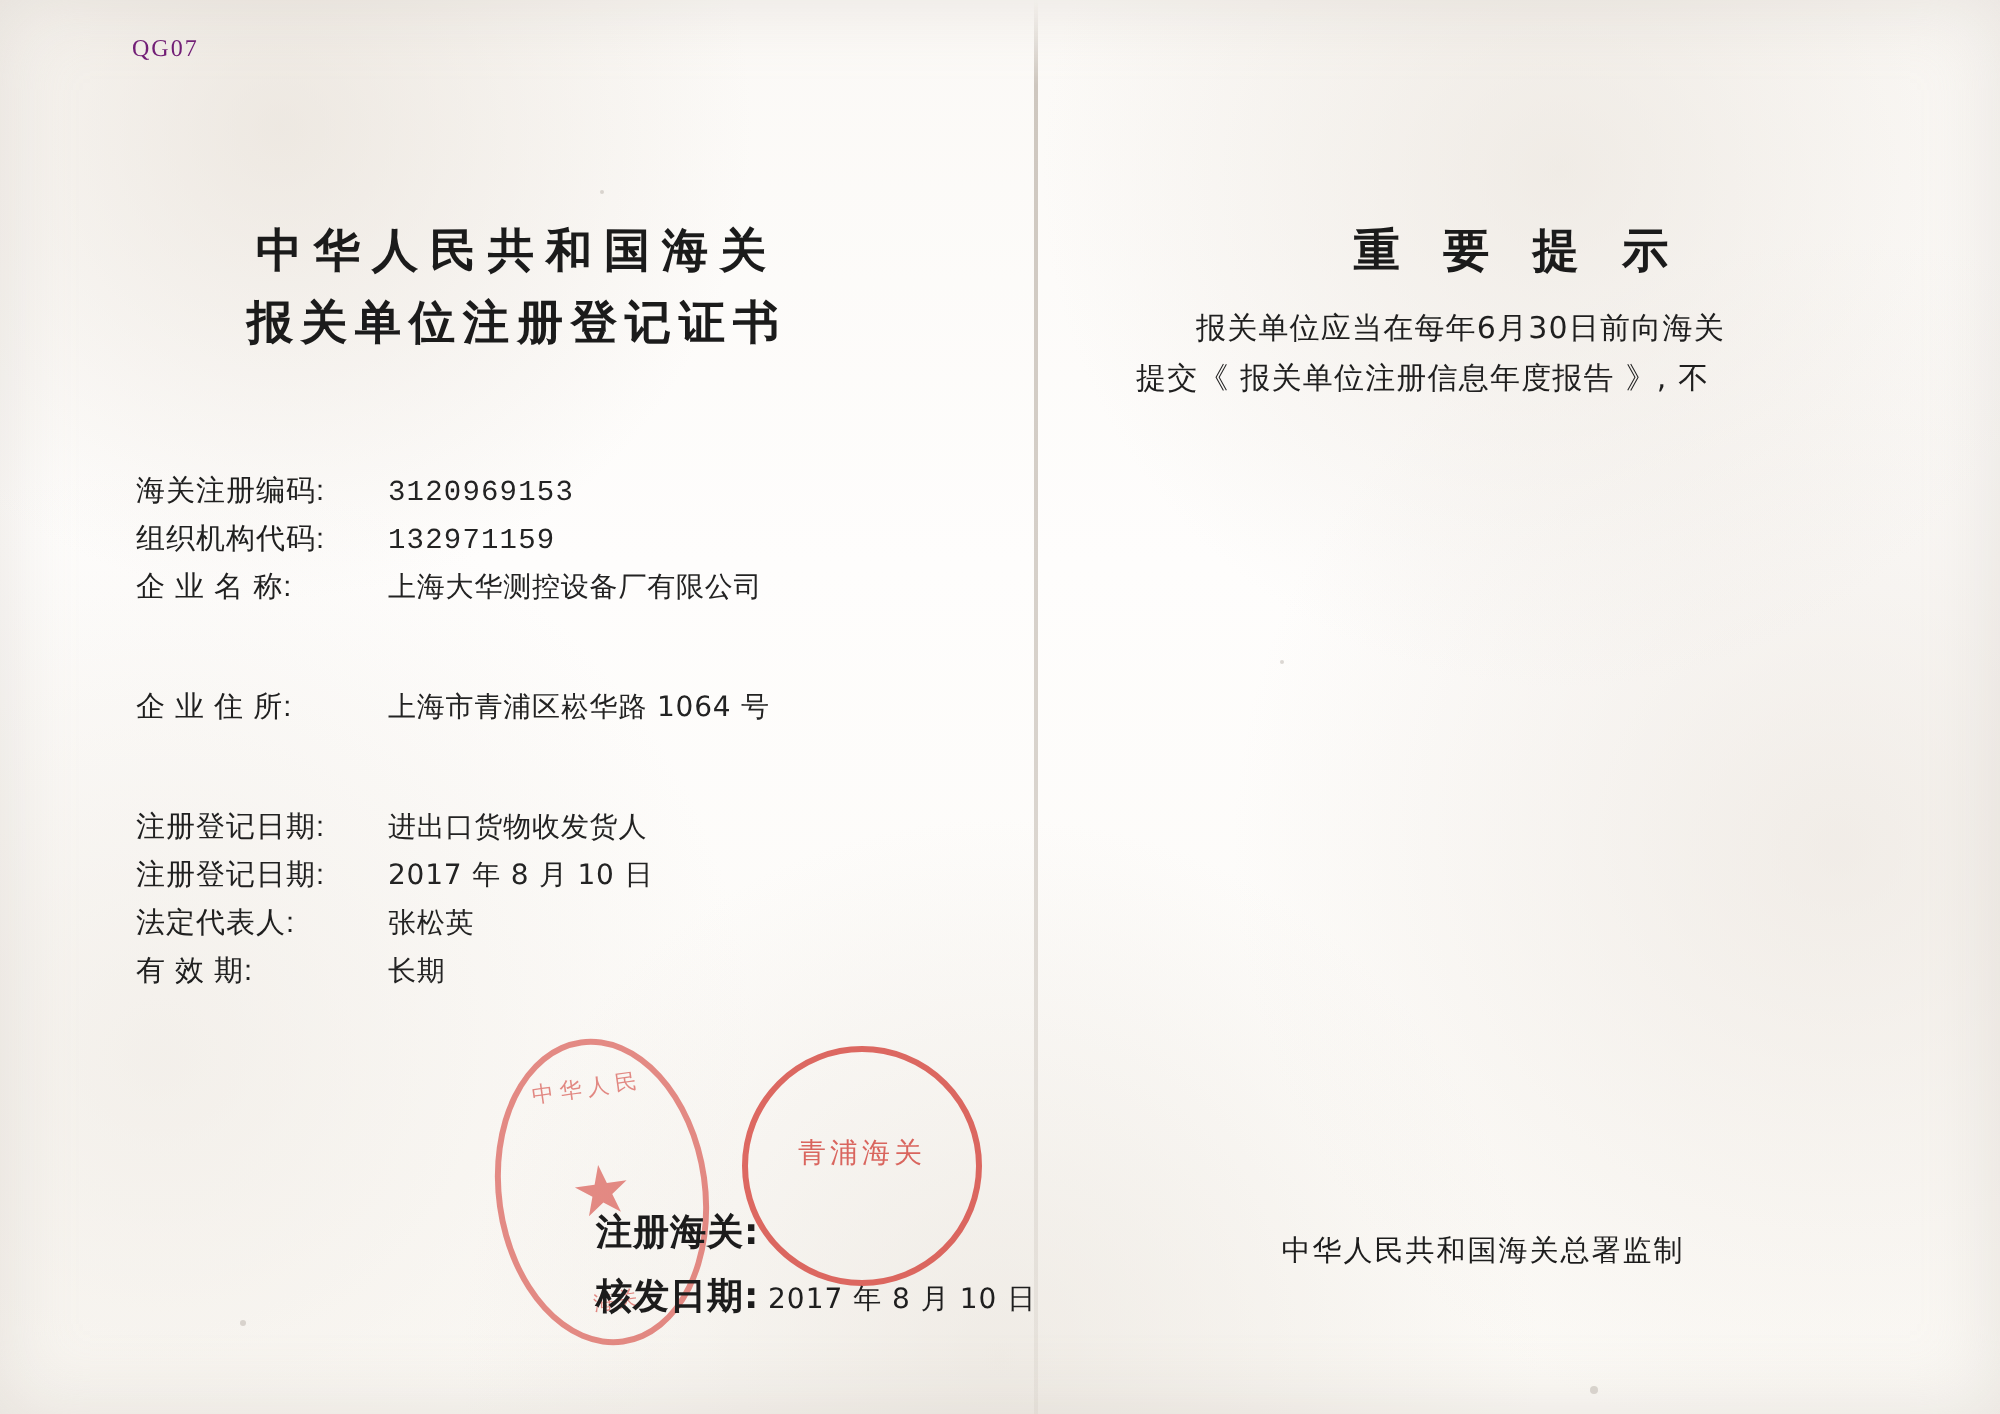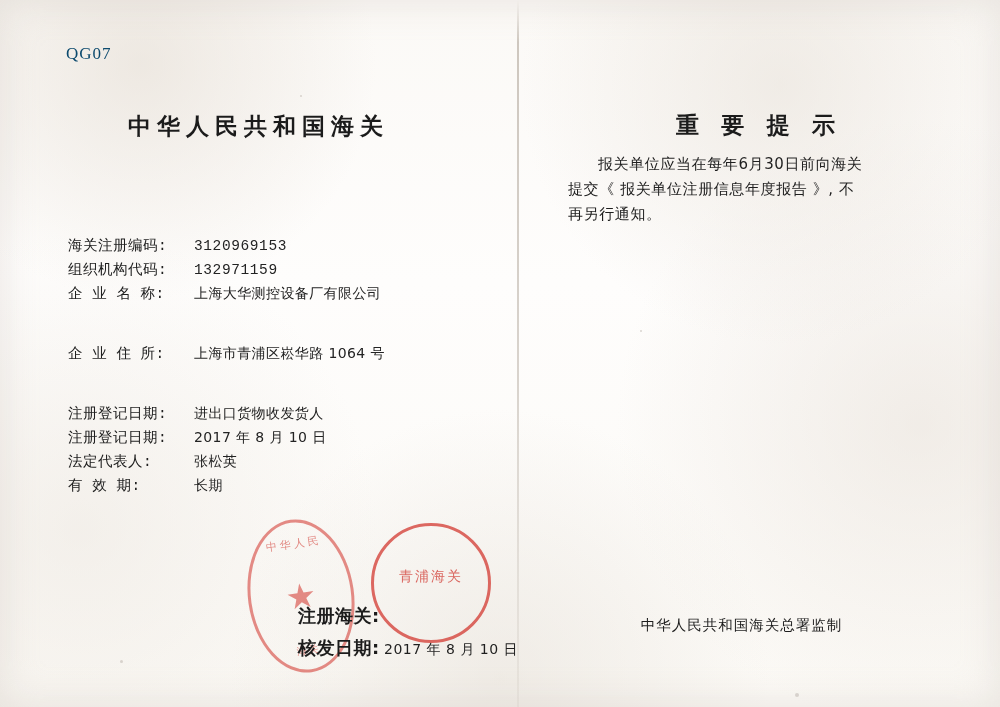--- a/index.html
+++ b/index.html
@@ -47,25 +47,25 @@
     left: 517px;
     width: 2px;
     height: 707px;
     background: linear-gradient(180deg, rgba(205,198,190,0.0) 0%, rgba(198,190,181,0.85) 6%, rgba(205,198,190,0.75) 55%, rgba(200,193,184,0.2) 100%);
     pointer-events: none;
   }
 
   .corner-code {
     position: absolute;
     left: 66px;
-    top: 44px;
+    top: 17px;
     font-family: "Liberation Serif", serif;
-    font-size: 17px;
+    font-size: 12px;
     letter-spacing: 1px;
-    color: #0c4a6e;
+    color: #701a75;
   }
 
   
   .left-page {
     position: absolute;
     left: 0;
     top: 0;
     width: 517px;
     height: 707px;
   }
@@ -95,21 +95,21 @@
     width: 430px;
   }
   .field-row {
     display: flex;
     align-items: baseline;
     margin-bottom: 5px;
   }
   .field-label {
     width: 126px;
     flex: 0 0 126px;
-    font-family: Liberation Mono, monospace;
+    font-family: Liberation Sans, sans-serif;
     font-size: 14.5px;
     color: #202020;
     letter-spacing: 0.5px;
     white-space: nowrap;
   }
   .field-value {
     font-family: "DejaVu Sans", sans-serif;
     font-size: 14px;
     color: #232323;
     letter-spacing: 0.4px;
@@ -223,21 +223,21 @@
     top: 0;
     width: 481px;
     height: 707px;
   }
   .notice-title {
     position: absolute;
     left: 0;
     top: 110px;
     width: 481px;
     text-align: center;
-    font-family: Liberation Sans, sans-serif;
+    font-family: Liberation Serif, serif;
     font-size: 23px;
     font-weight: bold;
     letter-spacing: 8px;
     color: #1b1b1b;
   }
   .notice-body {
     position: absolute;
     left: 49px;
     top: 152px;
     width: 396px;
@@ -281,20 +281,21 @@
   <div class="speck" style="left:795px; top:693px; width:4px; height:4px;"></div>
   <div class="speck" style="left:640px; top:330px; width:2px; height:2px;"></div>
   <div class="speck" style="left:300px; top:95px; width:2px; height:2px;"></div>
 
   <div class="corner-code">QG07</div>
 
   <div class="left-page">
 
     <div class="title-block">
       <div class="title-line">中华人民共和国海关</div>
+      <div class="title-line second">报关单位注册登记证书</div>
     </div>
 
     <div class="fields">
 
       <div class="field-row">
         <div class="field-label">海关注册编码:</div>
         <div class="field-value mono">3120969153</div>
       </div>
 
       <div class="field-row">
@@ -359,20 +360,19 @@
       </div>
     </div>
 
   </div>
 
   <div class="right-page">
     <div class="notice-title">重 要 提 示</div>
     <div class="notice-body">
       <div><span class="indent"></span><span>报关单位应当在每年6月30日前向海关</span></div>
       <div>提交《 报关单位注册信息年度报告 》, 不</div>
-      <div>再另行通知。</div>
     </div>
     <div class="issuer">中华人民共和国海关总署监制</div>
   </div>
 
   <div class="fold"></div>
   <div class="edge-shade"></div>
 </div>
 
 </body></html>

